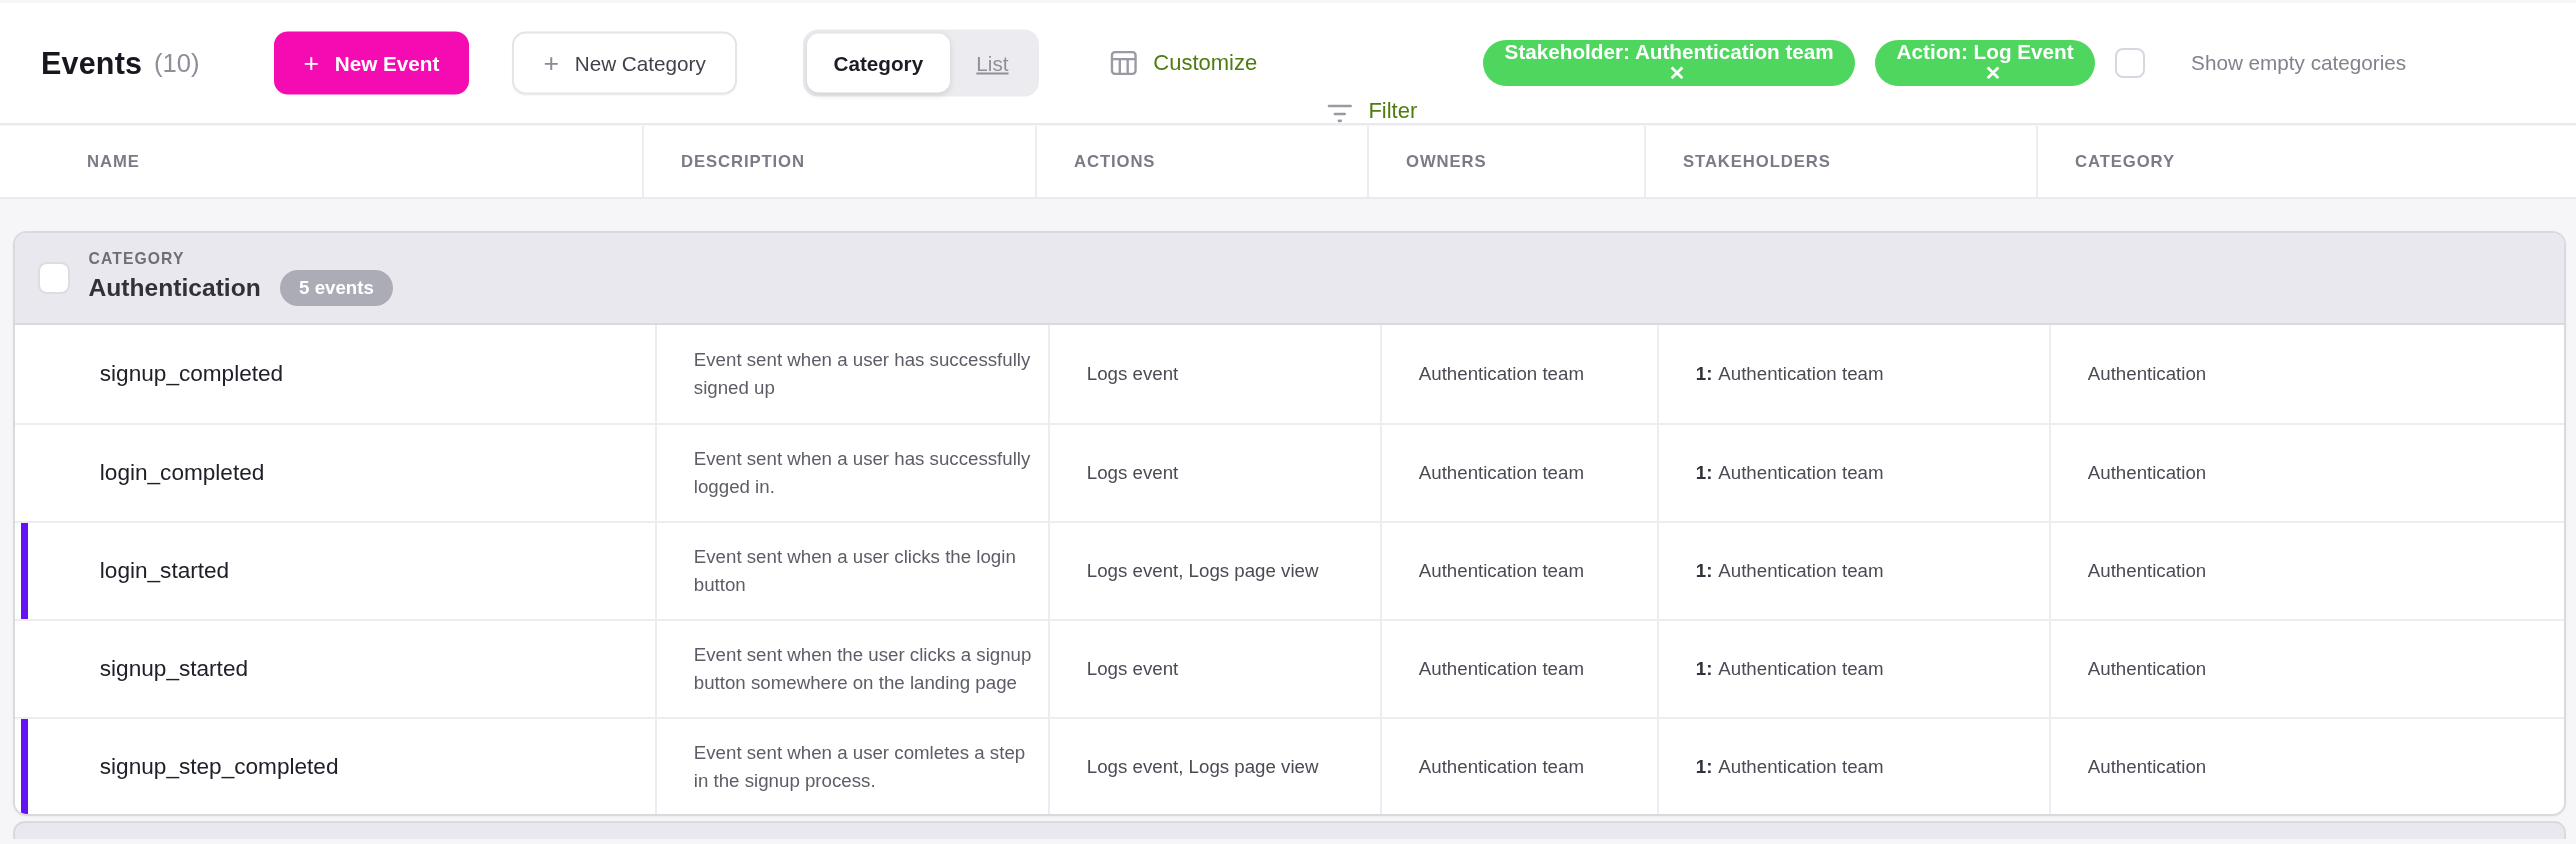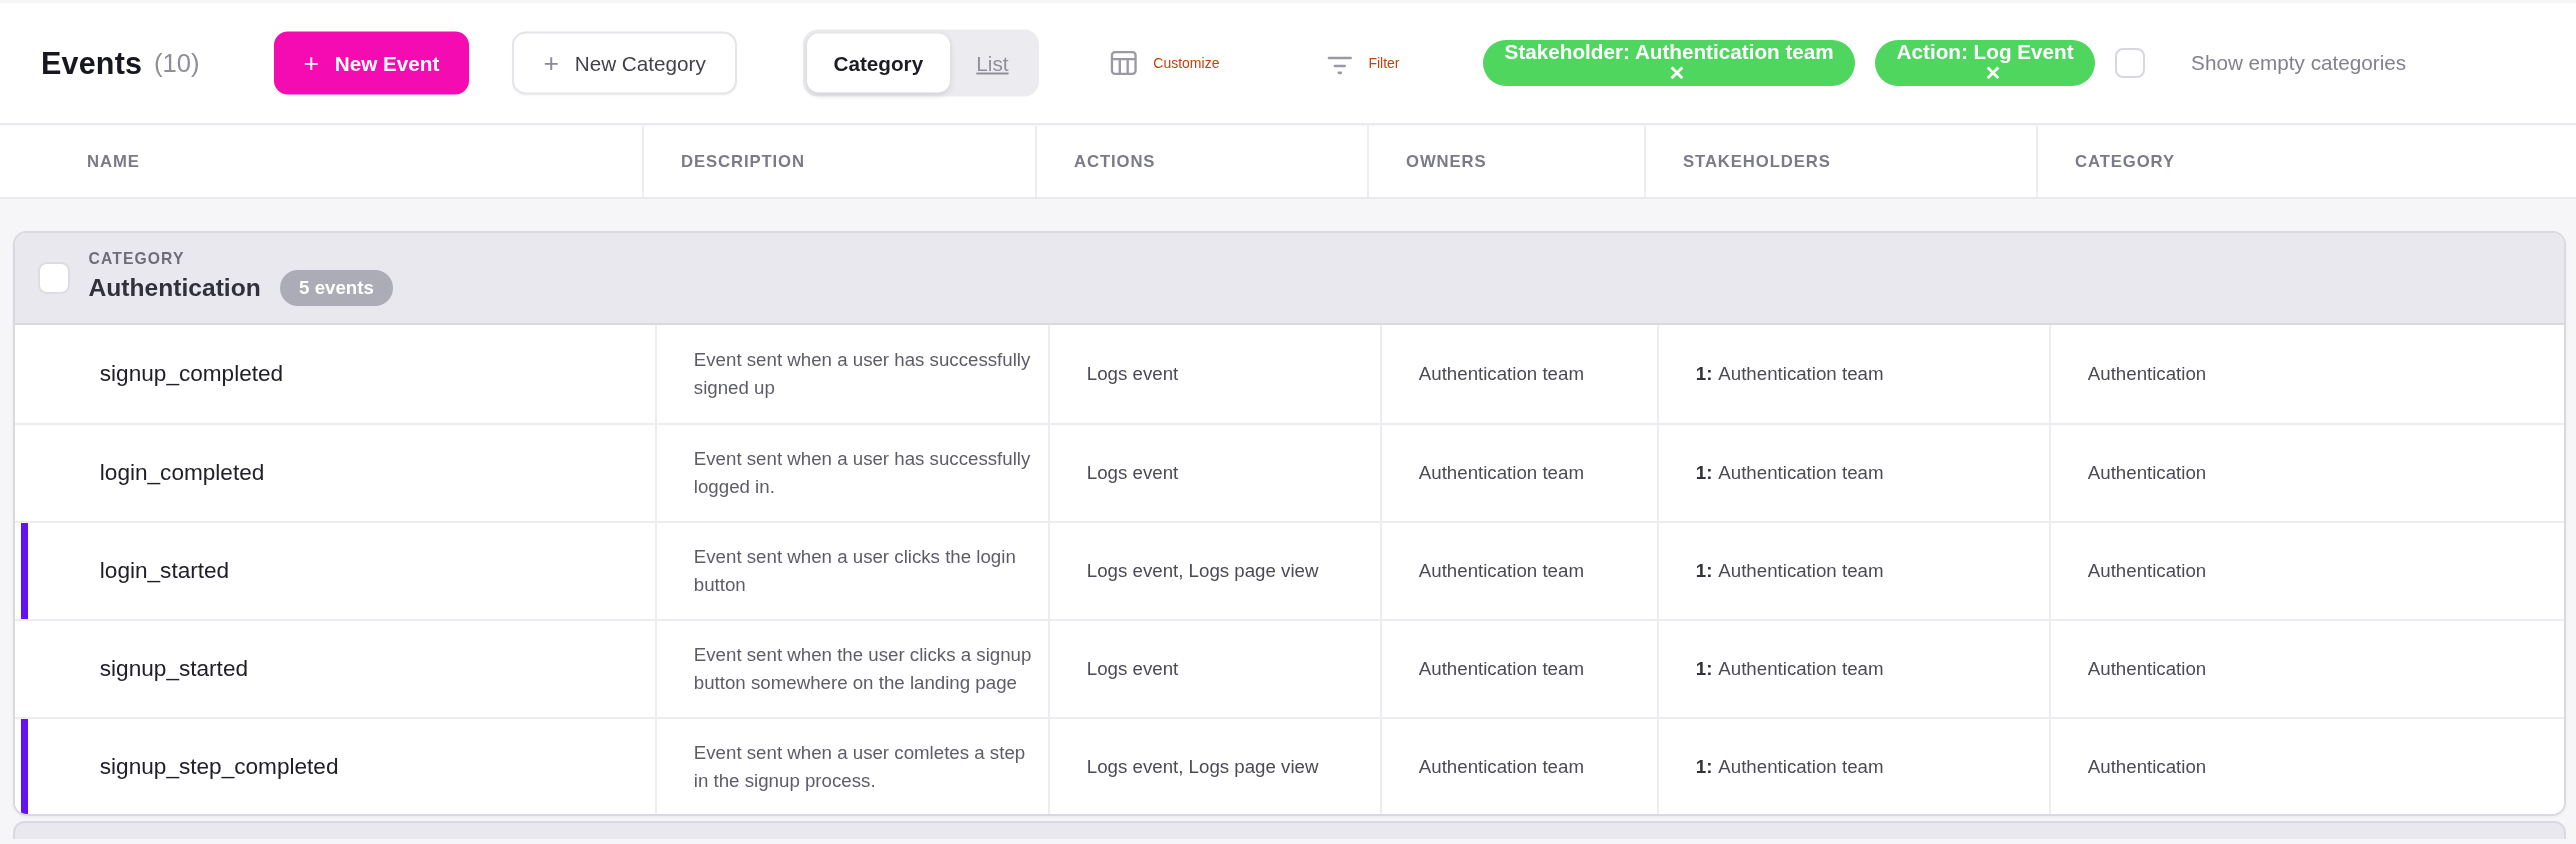--- a/index.html
+++ b/index.html
@@ -22,23 +22,23 @@
   .btn-secondary { left:512px; background:#ffffff; border:2px solid #e4e4ea; color:#42424c; font-weight:500;
                    box-shadow:0 1px 2px rgba(30,30,40,.04); }
   .btn-secondary .plus { color:#8b8b96; }
 
   .toggle { left:803px; height:67px; background:#ececf0; border-radius:14.8px; padding:3.9px; display:flex; }
   .seg { height:59px; display:flex; align-items:center; padding:0 26.6px; font-size:20.7px;
          border-radius:11.8px; cursor:pointer; }
   .seg.on { background:#ffffff; color:#1c1c25; font-weight:600; box-shadow:0 2px 5.9px rgba(25,25,35,.14); }
   .seg.off { color:#8f8f9a; font-weight:500;text-decoration:underline; }
 
-  .tool { display:flex; align-items:center; cursor:pointer; color:#c2410c; font-size:14px; font-weight:500; }
+  .tool { display:flex; align-items:center; cursor:pointer; color:#4d7c0f; font-size:22px; font-weight:500; }
   .tool-customize { left:1109px; }
-  .tool-filter { left:1326px; }
+  .tool-filter { left:1326px;margin-top:48px; }
   .tool svg { margin-right:14.8px; }
 
   .chips { left:1483px; display:flex; align-items:center; gap:19.7px; }
   .chip { height:46px; background:var(--chip_green,#4fd65f); border-radius:23.6px; display:flex;
           align-items:center; padding:0 21.6px; color:#fff; font-size:20.7px; font-weight:600; cursor:pointer;flex-direction:column; }
   .chip .x { margin-left:15.7px; font-size:19.7px; font-weight:700; cursor:pointer; line-height:1; }
   .checkbox { width:30.5px; height:30.5px; border-radius:7.9px; border:2px solid #d7d7df; background:#fff; cursor:pointer; }
   .show-empty-label { margin-left:26px; font-size:20.7px; color:#82828d; font-weight:400; white-space:nowrap; }
 
   

